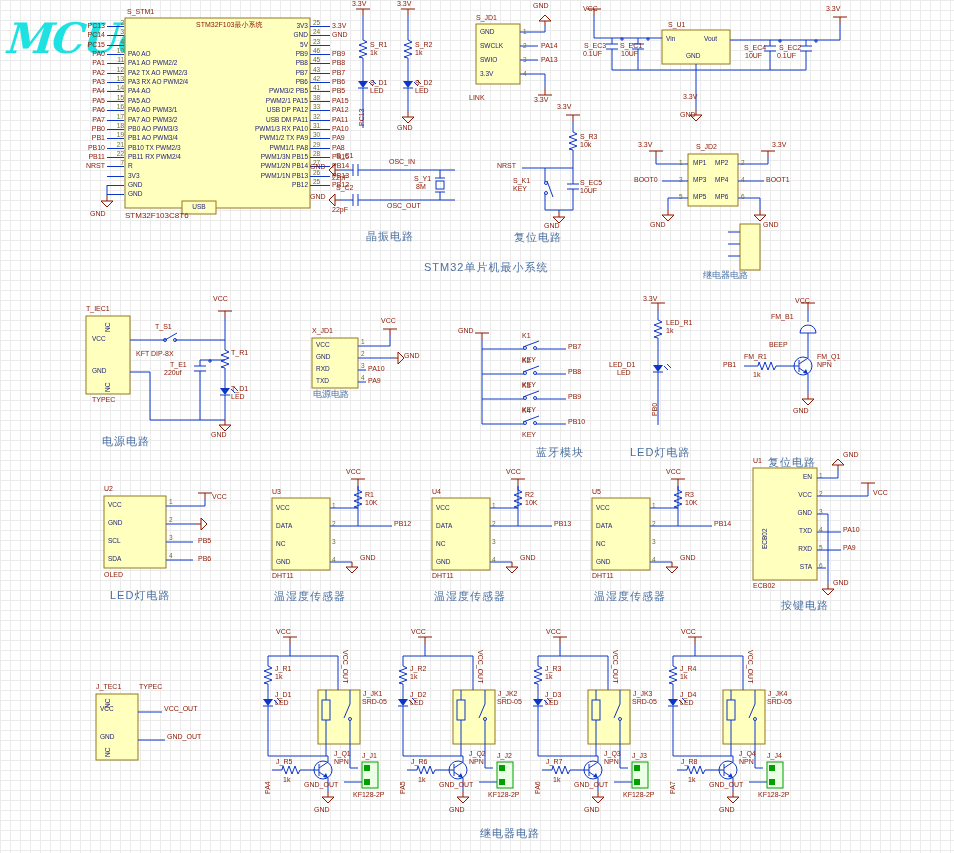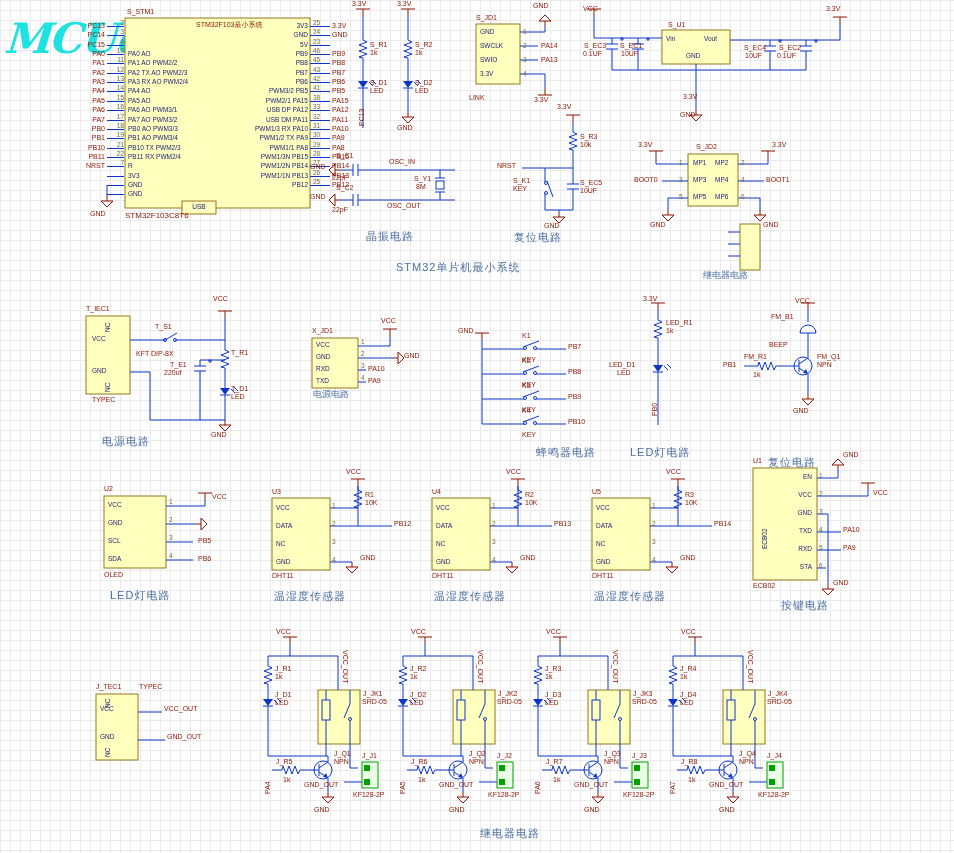--- a/index.html
+++ b/index.html
@@ -403,21 +403,21 @@
  <span class="pn num">25</span>
  <span class="t net">PB12</span>
 </div>
     </div>
 
 <span class="t" style="left:127px;top:8px">S_STM1</span>
 <span class="t" style="left:196px;top:21px">STM32F103最小系统</span>
 <span class="t" style="left:125px;top:212px;font-size:8px">STM32F103C8T6</span>
 <span class="t" style="left:90px;top:210px">GND</span>
 <span class="fn" style="left:182px;top:203px;width:34px;text-align:center">USB</span>
-<span class="ti" style="left:396px;top:261px">STM32单片机最小系统</span>
+<span class="ti" style="left:424px;top:261px">STM32单片机最小系统</span>
 
 <span class="t" style="left:336px;top:152px">S_C1</span>
 <span class="t" style="left:332px;top:174px">22pF</span>
 <span class="t" style="left:336px;top:184px">S_C2</span>
 <span class="t" style="left:332px;top:206px">22pF</span>
 <span class="t" style="left:414px;top:175px">S_Y1</span>
 <span class="t" style="left:416px;top:183px">8M</span>
 <span class="t" style="left:389px;top:158px">OSC_IN</span>
 <span class="t" style="left:387px;top:202px">OSC_OUT</span>
 <span class="t" style="left:310px;top:163px">GND</span>
@@ -527,21 +527,21 @@
 <span class="pn" style="left:361px;top:350px">2</span>
 <span class="pn" style="left:361px;top:362px">3</span>
 <span class="pn" style="left:361px;top:374px">4</span>
 <span class="t" style="left:381px;top:317px">VCC</span>
 <span class="t" style="left:404px;top:352px">GND</span>
 <span class="t" style="left:368px;top:365px">PA10</span>
 <span class="t" style="left:368px;top:377px">PA9</span>
 <span class="ti tis" style="left:313px;top:388px">电源电路</span>
 
 <span class="t" style="left:458px;top:327px">GND</span>
-<span class="ti" style="left:536px;top:446px">蜂鸣器电路</span>
+<span class="ti" style="left:536px;top:446px">蓝牙模块</span>
 
 <span class="t" style="left:643px;top:295px">3.3V</span>
 <span class="t" style="left:666px;top:319px">LED_R1</span>
 <span class="t" style="left:666px;top:327px">1k</span>
 <span class="t" style="left:609px;top:361px">LED_D1</span>
 <span class="t" style="left:617px;top:369px">LED</span>
 <span class="t rm90" style="left:651px;top:416px">PB0</span>
 <span class="ti" style="left:630px;top:446px">LED灯电路</span>
 
 <span class="t" style="left:795px;top:297px">VCC</span>

